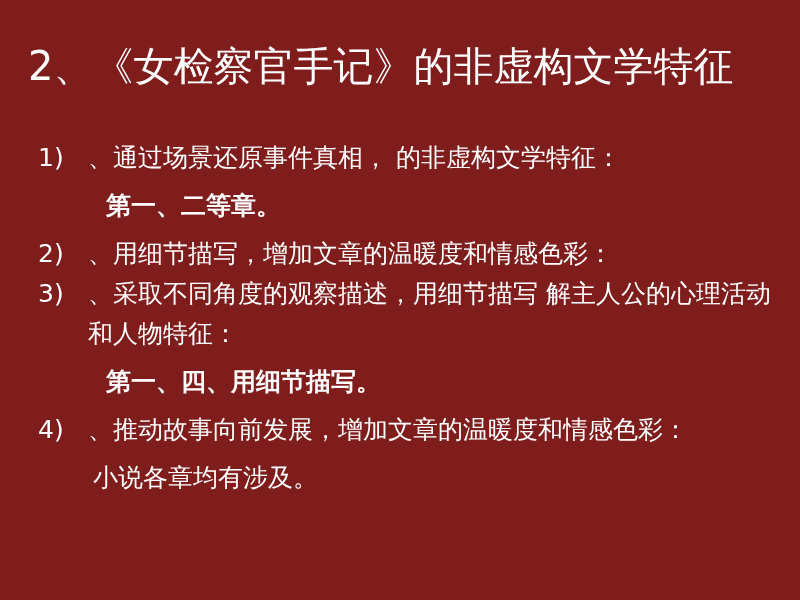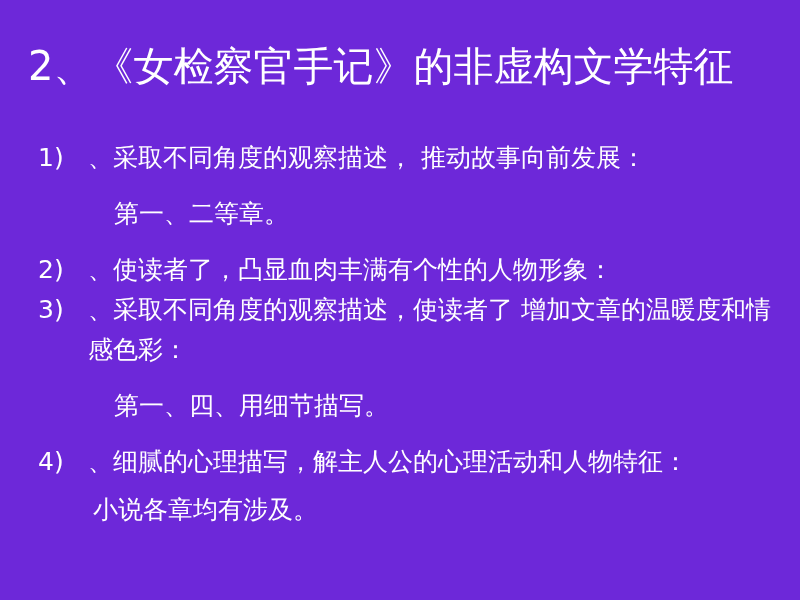--- a/index.html
+++ b/index.html
@@ -56,53 +56,54 @@
     left: 38px;
     top: 0;
   }
   .item .itemtext {
     display: block;
     padding-left: 50px;
   }
   
   .subline {
     padding-left: 98px;
-    margin: 16px;
+    margin: 8px;
+    font-weight: bold;
   }
   .subline-b {
     padding-left: 85px;
     margin: 8px;
   }
 </style>
 </head>
 <body>
 
-<div id="slide" style="background: #6d28d9; color: rgb(255, 255, 255);">
+<div id="slide" style="background: #7f1d1d; color: rgb(255, 255, 255);">
 
   <div id="slide-title">2、《女检察官手记》的非虚构文学特征</div>
 
   <div id="body-block">
 
     <div class="para item">
       <span class="marker">1)</span>
-      <span class="itemtext">、采取不同角度的观察描述， 推动故事向前发展：</span>
+      <span class="itemtext">、通过场景还原事件真相， 的非虚构文学特征：</span>
     </div>
     <div class="para subline">第一、二等章。</div>
 
     <div class="para item">
       <span class="marker">2)</span>
-      <span class="itemtext">、使读者了，凸显血肉丰满有个性的人物形象：</span>
+      <span class="itemtext">、用细节描写，增加文章的温暖度和情感色彩：</span>
     </div>
 
     <div class="para item">
       <span class="marker">3)</span>
-      <span class="itemtext">、采取不同角度的观察描述，使读者了 增加文章的温暖度和情感色彩：</span>
+      <span class="itemtext">、采取不同角度的观察描述，用细节描写 解主人公的心理活动和人物特征：</span>
     </div>
     <div class="para subline">第一、四、用细节描写。</div>
 
     <div class="para item">
       <span class="marker">4)</span>
-      <span class="itemtext">、细腻的心理描写，解主人公的心理活动和人物特征：</span>
+      <span class="itemtext">、推动故事向前发展，增加文章的温暖度和情感色彩：</span>
     </div>
     <div class="para subline-b">小说各章均有涉及。</div>
 
   </div>
 </div>
 
 </body></html>

